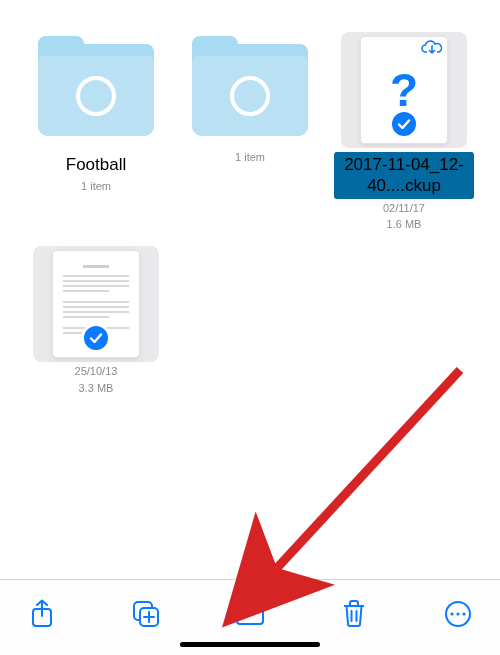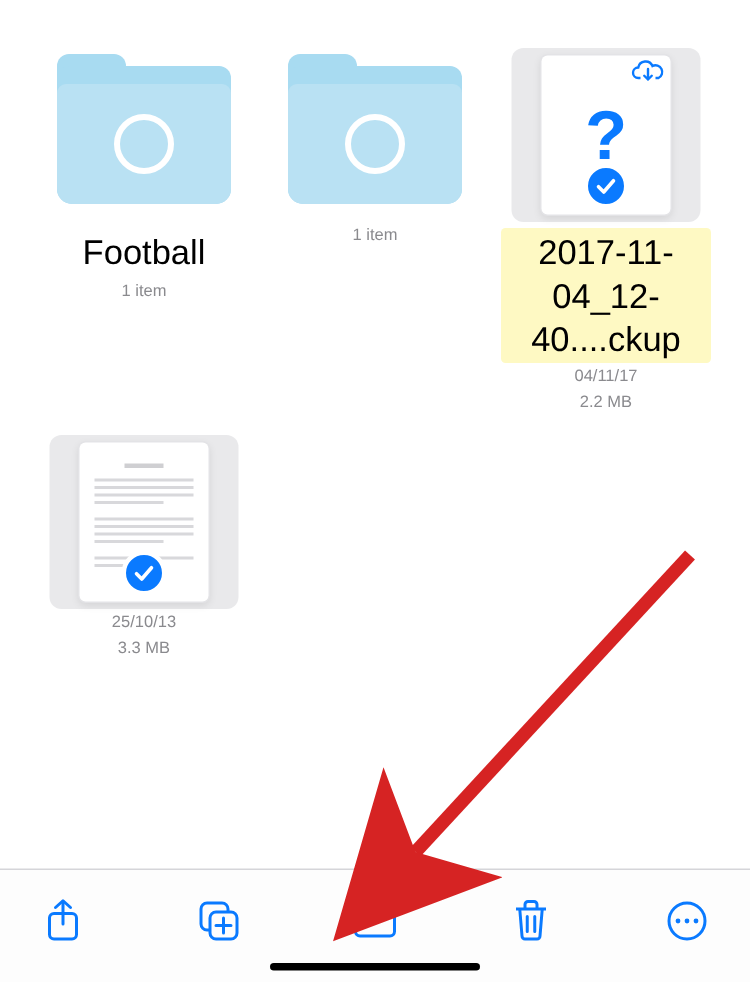--- a/index.html
+++ b/index.html
@@ -117,30 +117,30 @@
     align-items: center;
     justify-content: center;
     color: #fff;
   }
   .cloud-badge {
     position: absolute;
     top: 2px; right: 4px;
     color: #0a7aff;
   }
   .name {
-    font-size: 23px;
+    font-size: 17px;
     color: #000;
     line-height: 1.25;
     max-width: 140px;
     padding: 2px 5px;
     border-radius: 3px;
     margin-top: 4px;
   }
   .name.hl {
-    background: #fef9c3;
+    background: #0369a1;
   }
   .sub {
     font-size: 11px;
     color: #8a8a8e;
     line-height: 1.35;
     margin-top: 2px;
   }
   
   .toolbar {
     position: absolute;
@@ -221,22 +221,22 @@
           </svg>
         </span>
         <span class="check-badge">
           <svg width="16" height="16" viewBox="0 0 16 16">
               <path d="M3 8.5 L6.5 12 L13 4.5" stroke="#fff" stroke-width="2.4" fill="none" stroke-linecap="round" stroke-linejoin="round"></path>
             </svg>
         </span>
       </div>
     </div>
     <div class="name hl">2017-11-04_12-40....ckup</div>
-    <div class="sub">04/11/17</div>
-    <div class="sub">2.2 MB</div>
+    <div class="sub">02/11/17</div>
+    <div class="sub">1.6 MB</div>
   </div>
 
   <div class="item">
     <div class="thumb-wrap selected">
       <div class="doc-thumb">
         <div class="doc-content-lines">
           <div class="title"></div>
           <div class="ln"></div>
             <div class="ln"></div>
             <div class="ln"></div>

